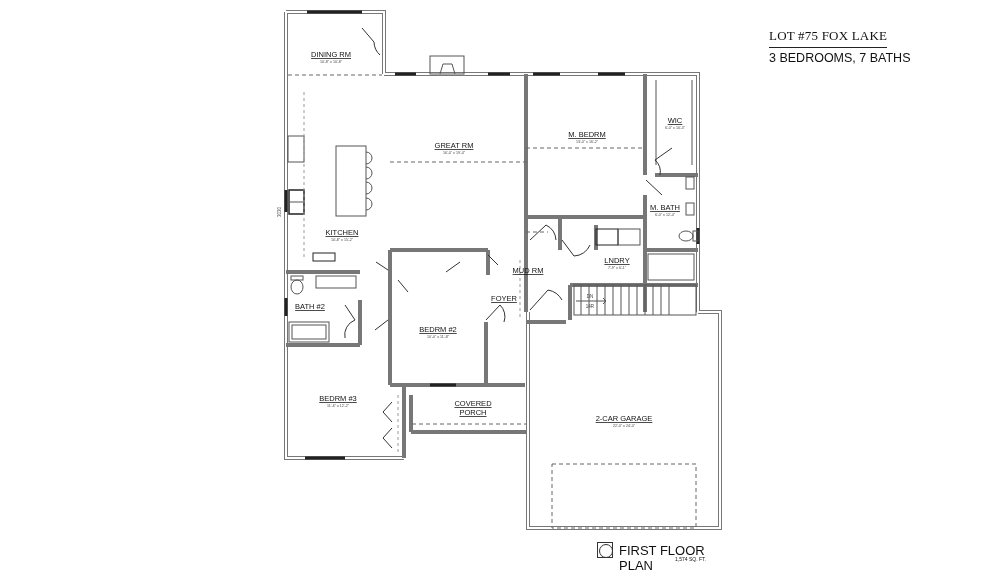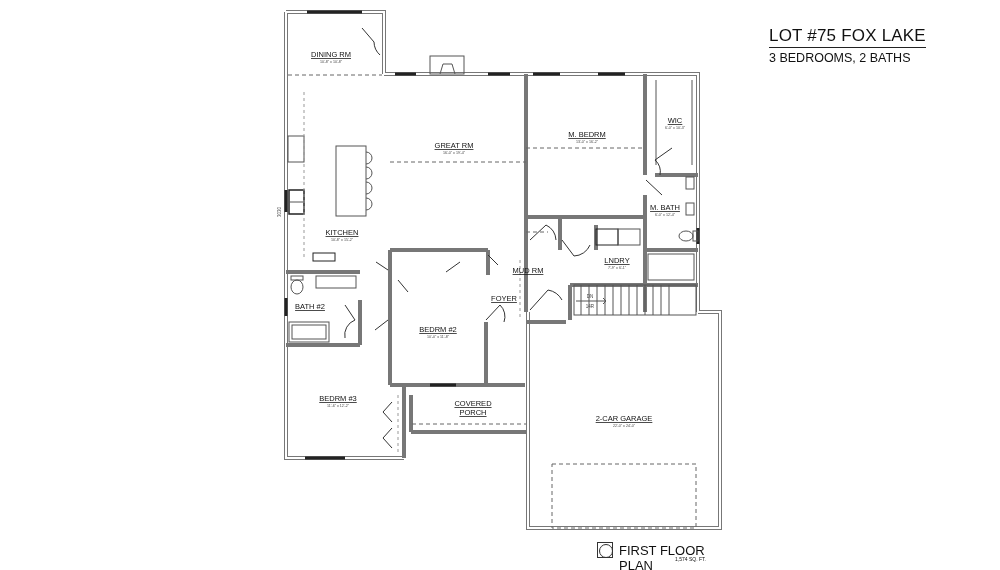--- a/index.html
+++ b/index.html
@@ -1,18 +1,18 @@
 <!DOCTYPE html>
 <html><head>
 <meta charset="utf-8">
 <style>
   html, body { margin: 0; padding: 0; background: #ffffff; }
   body { width: 1000px; height: 570px; position: relative; overflow: hidden; font-family: "Liberation Sans", sans-serif; color: #111; }
   .title-block { position: absolute; left: 769px; top: 26px; width: 170px; }
-  .title-block .lot { font-size: 17px; line-height: 20px; letter-spacing: 0.2px; border-bottom: 1.5px solid #222; display: inline-block; padding-bottom: 1px; white-space: nowrap; }
+  .title-block .lot { font-size: 13px; line-height: 20px; letter-spacing: 0.2px; border-bottom: 1.5px solid #222; display: inline-block; padding-bottom: 1px; white-space: nowrap; font-family: Liberation Serif, serif; }
   .title-block .sub { font-size: 12.5px; line-height: 17px; margin-top: 2px; white-space: nowrap; }
   svg { position: absolute; left: 0; top: 0; }
   .wall { fill: none; stroke: #777; stroke-width: 4; }
   .wall-in { fill: none; stroke: #fff; stroke-width: 2; }
   .thin { fill: none; stroke: #555; stroke-width: 1; }
   .dash { fill: none; stroke: #666; stroke-width: 1; stroke-dasharray: 4 3; }
   .dashlight { fill: none; stroke: #999; stroke-width: 1; stroke-dasharray: 3 3; }
   .win { stroke: #222; stroke-width: 3; }
   .door { fill: none; stroke: #333; stroke-width: 1; }
   .room-label { font-family: "Liberation Sans", sans-serif; font-size: 7.5px; text-anchor: middle; text-decoration: underline; fill: #111; }
@@ -20,21 +20,21 @@
   .plan-label { position: absolute; left: 619px; top: 543px; font-size: 13px; width: 100px; border-bottom: 1px solid #222; padding-bottom: 1px; }
   .plan-sqft { position: absolute; left: 675px; top: 556px; font-size: 5px; }
   .plan-icon { position: absolute; left: 597px; top: 542px; width: 16px; height: 16px; border: 1px solid #333; box-sizing: border-box; }
   .plan-icon .circ { position: absolute; left: 1px; top: 1px; width: 12px; height: 12px; border: 1px solid #333; border-radius: 50%; }
 </style>
 </head>
 <body>
 
 <div class="title-block">
   <div class="lot">LOT #75 FOX LAKE</div>
-  <div class="sub">3 BEDROOMS, 2 BATHS</div>
+  <div class="sub">3 BEDROOMS, 7 BATHS</div>
 </div>
 
 <svg width="1000" height="570" viewBox="0 0 1000 570">
 
   <g>
 
     <path class="wall" d="M286,12 L384,12 L384,74"></path>
     <path class="wall" d="M286,12 L286,458 L404,458"></path>
     <path class="wall" d="M384,74 L645,74"></path>
     <path class="wall" d="M645,74 L698,74 L698,312"></path>

